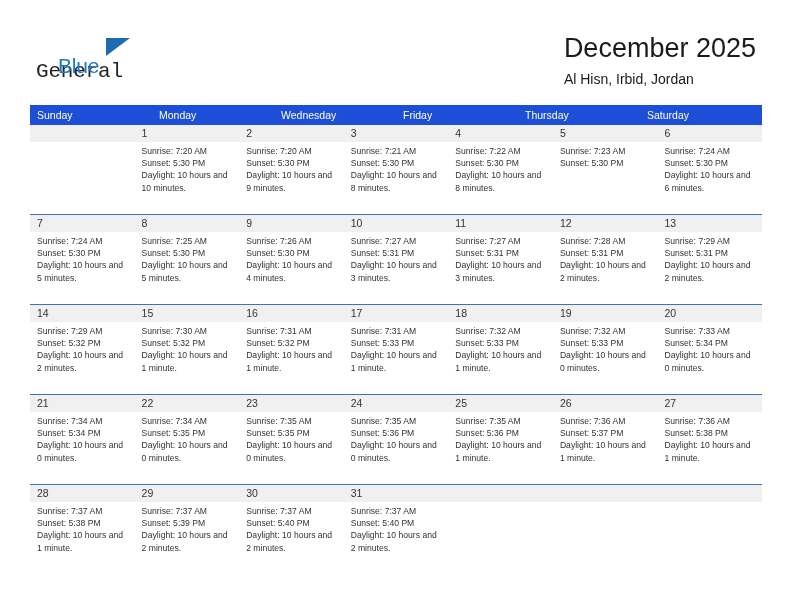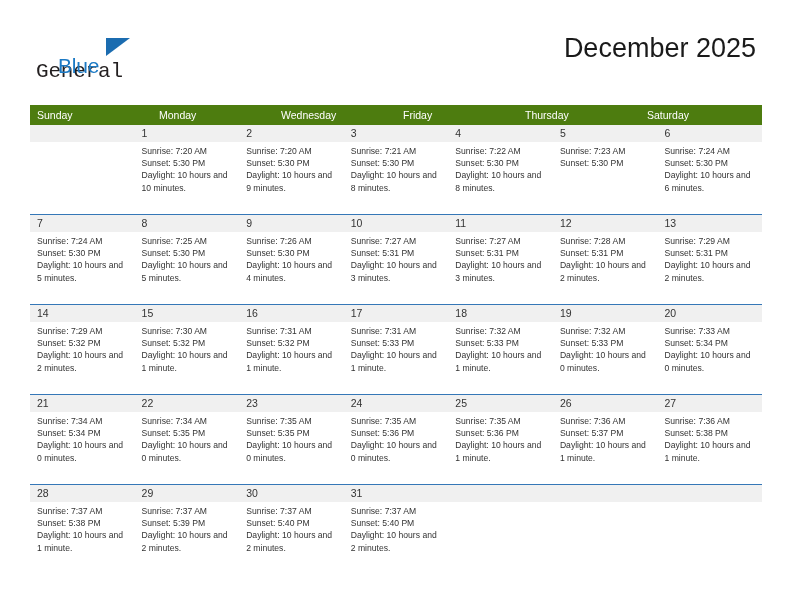--- a/index.html
+++ b/index.html
@@ -90,21 +90,21 @@
 
   
   .calendar {
     position: absolute;
     left: 30px;
     top: 105px;
     width: 732px;
   }
   .dow-row {
     display: flex;
-    background: #4d7c0f;
+    background: #1d4ed8;
     height: 20px;
   }
   .dow-cell {
     flex: 1 1 0;
     color: #ffffff;
     font-size: 10.5px;
     line-height: 20px;
     padding-left: 7px;
     box-sizing: border-box;
     white-space: nowrap;
@@ -159,20 +159,21 @@
 <div class="page">
 
   <div class="header">
     <div class="logo">
       <span class="logo-general">General</span>
       <span class="logo-triangle"></span>
       <span class="logo-blue">Blue</span>
     </div>
     <div class="title-block">
       <div class="month-title">December 2025</div>
+      <div class="location-subtitle">Al Hisn, Irbid, Jordan</div>
     </div>
   </div>
 
   <div class="calendar">
     <div class="dow-row" id="dow-row">
         <div class="dow-cell">Sunday</div>
         <div class="dow-cell">Monday</div>
         <div class="dow-cell">Wednesday</div>
         <div class="dow-cell">Friday</div>
         <div class="dow-cell">Thursday</div>

